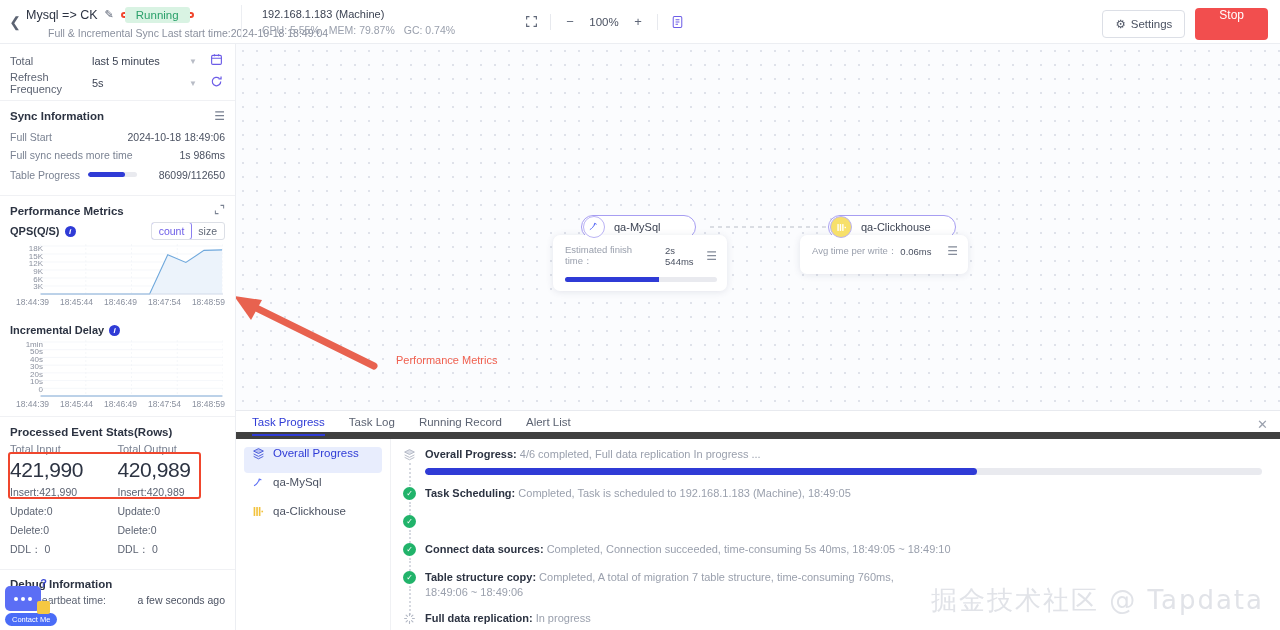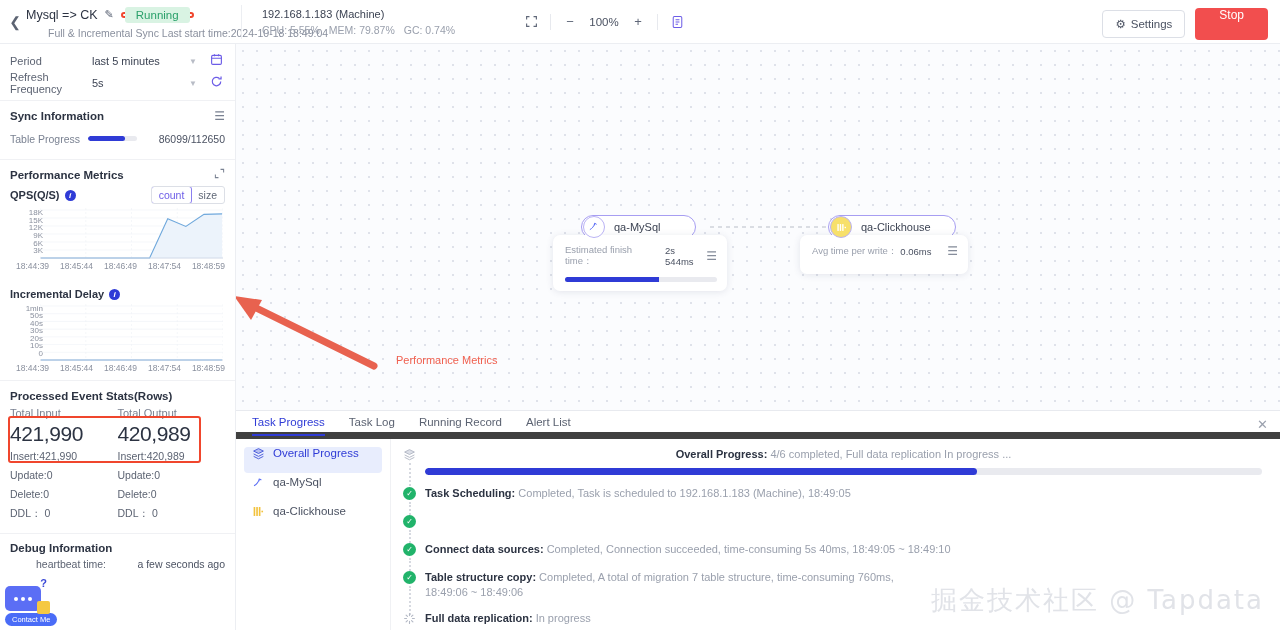--- a/index.html
+++ b/index.html
@@ -261,21 +261,21 @@
         <span>Settings</span>
       </div>
       <div class="btn-stop">Stop</div>
     </div>
   </div>
 
   <div class="leftpanel">
 
     <div class="lp-filters">
       <div class="lp-frow">
-        <div class="lp-flabel">Period</div>
+        <div class="lp-flabel">Total</div>
         <div class="lp-fval">last 5 minutes</div>
         <div class="lp-caret">▼</div>
         <div class="lp-ficon">
           <svg width="13" height="13" viewBox="0 0 16 16" fill="none" stroke="#6c5ce7" stroke-width="1.4">
             <rect x="2" y="3" width="12" height="11" rx="1.5"></rect>
               <path d="M2 6.5h12M5.5 1.6v2.4M10.5 1.6v2.4"></path>
           </svg>
         </div>
       </div>
       <div class="lp-frow">
@@ -288,20 +288,28 @@
               <path d="M13.6 1.8v3.1h-3.1"></path>
           </svg>
         </div>
       </div>
     </div>
 
     <div class="sec">
       <div class="sec-head">
         <div class="sec-title">Sync Information</div>
         <div class="sec-action">☰</div>
+      </div>
+      <div class="kv">
+        <span class="k">Full Start</span>
+        <span class="v">2024-10-18 18:49:06</span>
+      </div>
+      <div class="kv">
+        <span class="k">Full sync needs more time</span>
+        <span class="v">1s 986ms</span>
       </div>
       <div class="kv" style="height:21px;">
         <span class="k">Table Progress</span>
         <span class="bar" style="max-width:84px;">
           <span class="pbar" style="display:block;">
               <i id="bar-table" style="width:76%"></i>
             </span>
         </span>
         <span class="v" style="width:80px;text-align:right;">86099/112650</span>
       </div>
@@ -567,21 +575,21 @@
         <div class="step">
           <div class="step-ic">
             <svg width="13" height="13" viewBox="0 0 16 16" fill="none" stroke="#b4b9c5" stroke-width="1.2">
               <path d="M8 2l6 3-6 3-6-3 6-3z" fill="#dcdfe8"></path>
                 <path d="M2 8.5l6 3 6-3"></path>
                 <path d="M2 11.5l6 3 6-3"></path>
             </svg>
           </div>
           <div class="step-line"></div>
           <div style="flex:1;">
-            <div class="step-txt" style="padding-bottom:0;text-align:center;">
+            <div class="step-txt" style="padding-bottom:0;">
               <b>Overall Progress:</b><span> 4/6 completed, Full data replication In progress ...</span>
             </div>
             <div class="step-bar">
                 <i id="step-bar-0" style="width:66%"></i>
               </div>
           </div>
         </div>
 
         <div class="step">
           <div class="step-ic">

